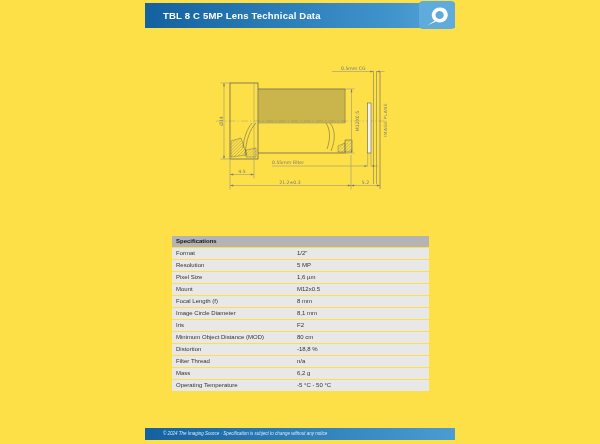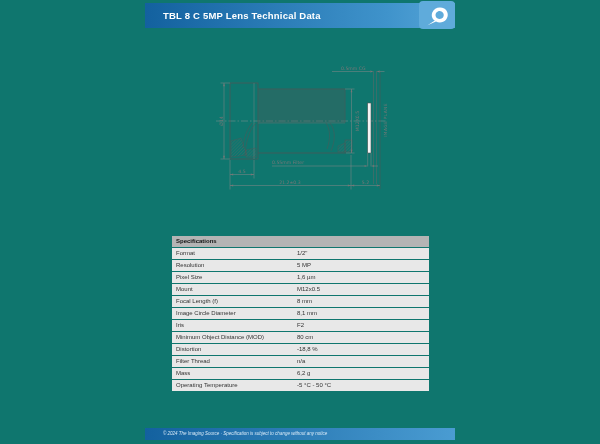--- a/index.html
+++ b/index.html
@@ -1,16 +1,16 @@
 <!DOCTYPE html>
 <html><head>
 <meta charset="utf-8">
 <style>
   html,body{margin:0;padding:0;background:#ffffff;}
-  .canvas{position:relative;width:600px;height:444px;background:#0f766e;overflow:hidden;
+  .canvas{position:relative;width:600px;height:444px;background:#fde047;overflow:hidden;
           font-family:"Liberation Sans",sans-serif;}
 
   
   .header-bar{position:absolute;left:145px;top:3px;width:310px;height:25px;
               background:linear-gradient(to right,#13619f,#3f93cb 78%,#56a5d8);}
   .header-title{position:absolute;left:18px;top:0;height:25px;line-height:26px;
                 color:#ffffff;font-weight:bold;font-size:9.5px;letter-spacing:.2px;}
   .logo-box{position:absolute;right:0px;top:-2px;width:36px;height:28px;
             background:#5fabdb;border-radius:4px;}
   .logo-box svg{position:absolute;left:5px;top:2px;}

